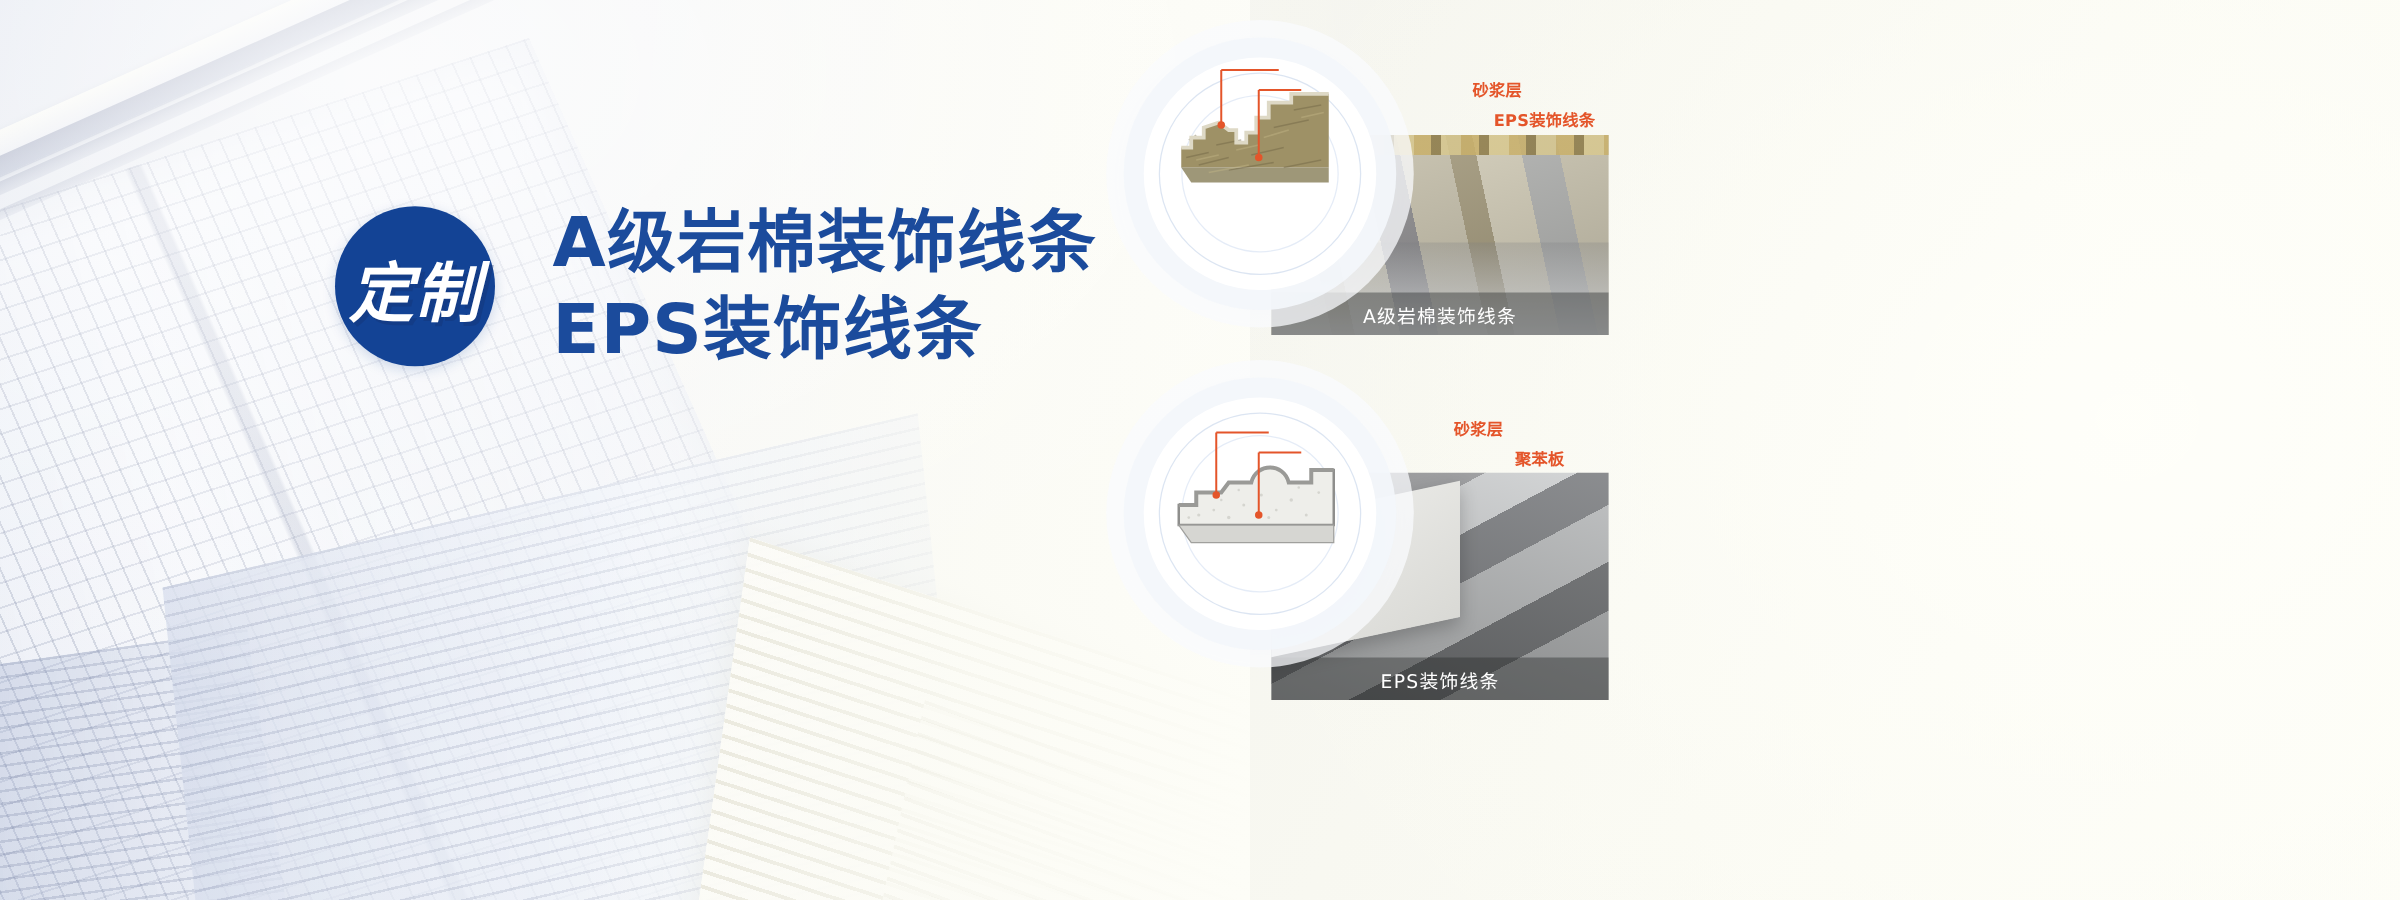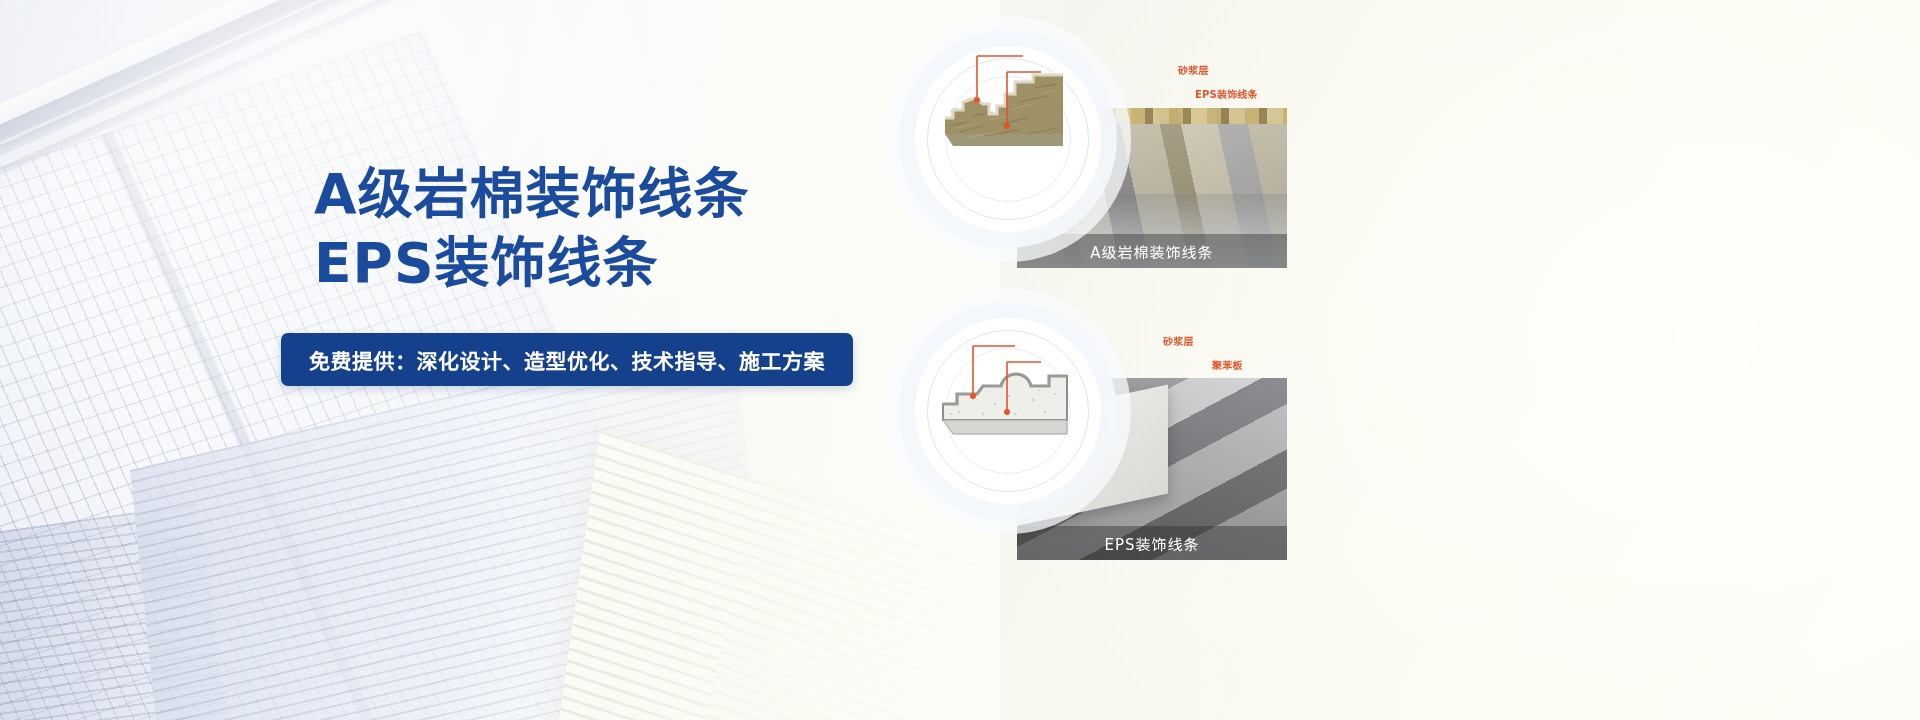--- a/index.html
+++ b/index.html
@@ -357,21 +357,21 @@
     top: 24px;
     width: 180px;
     height: 176px;
   }
 
   
   .callout {
     position: absolute;
     color: #e4552a;
     font-family: "DejaVu Sans", "Liberation Sans", sans-serif;
-    font-size: 10px;
+    font-size: 13px;
     font-weight: 700;
     white-space: nowrap;
     letter-spacing: 0.2px;
   }
   .callout-top-1    { left: 273px; top: 44px; }
   .callout-top-2    { left: 290px; top: 68px; }
   .callout-bottom-1 { left: 258px; top: 33px; }
   .callout-bottom-2 { left: 278px; top: 57px; margin-left: 29px; }
 </style>
 </head>
@@ -389,29 +389,29 @@
     <div class="sliver"></div>
     <div class="slab"></div>
     <div class="louver"></div>
     <div class="louver-2"></div>
     <div class="bg-fade"></div>
   </div>
   <div class="wash-a"></div>
   <div class="wash-b"></div>
 
   <div class="headline-row">
+    <div class="badge-circle">
+      <span class="badge-text">定制</span>
+    </div>
     <div class="headline-lines">
       <div class="headline-line">A级岩棉装饰线条</div>
       <div class="headline-line">EPS装饰线条</div>
     </div>
   </div>
 
-  <div class="offer-bar">
-    <span class="offer-text">免费提供：深化设计、造型优化、技术指导、施工方案</span>
-  </div>
 
   <div class="product-group group-top">
 
     <div class="photo photo-top">
       <div class="photo-rockwool"></div>
       <div class="photo-label">A级岩棉装饰线条</div>
     </div>
 
     <div class="rings rings-top"></div>
 

